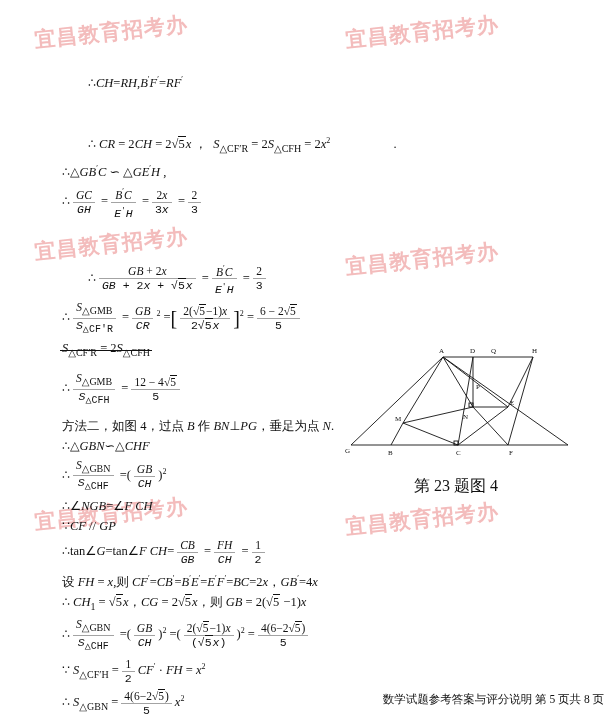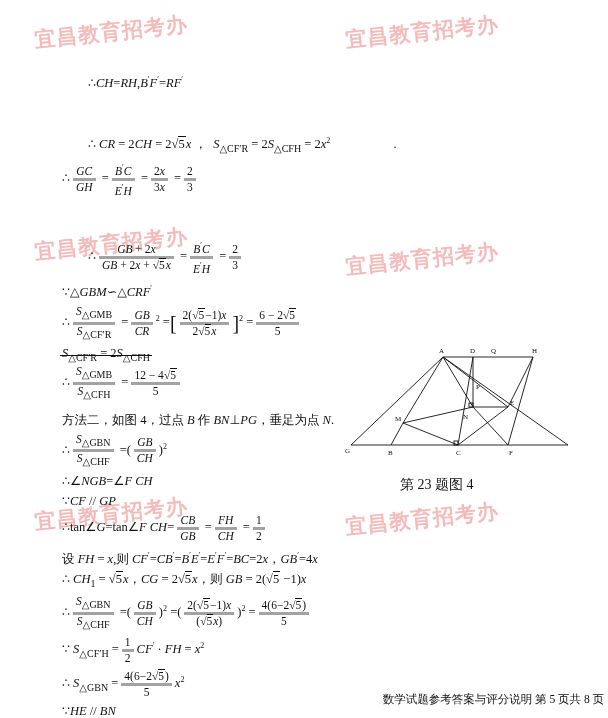--- a/index.html
+++ b/index.html
@@ -57,22 +57,22 @@
   .ln.indent { padding-left: 26px; margin-top: 42px; }
   .ital { font-style: italic; }
   .frac {
     display: inline-block;
     vertical-align: middle;
     text-align: center;
     font-size: 11.5px;
     line-height: 13px;
     margin: 0 3px;
   }
-  .frac .num { display: block; border-bottom: 3px solid #a3a3a3; padding: 0 3px; }
-  .frac .den { display: block; padding: 0 3px; }
+  .frac .num { display: block; border-bottom: 1px solid #a3a3a3; padding: 0 3px; }
+  .frac .den { display: block; padding: 0 3px; font-family: Liberation Mono, monospace; }
   sup { font-size: 8px; vertical-align: super; }
   sub { font-size: 10px; vertical-align: sub; }
   .sqrt { white-space: nowrap; }
   .sqrt .rad { border-top: 1px solid #111; padding: 0 1px 0 0; }
   .brk { font-size: 20px; vertical-align: middle; line-height: 1; }
 
   
   .crossed {
     position: relative;
     display: inline-block;
@@ -89,23 +89,23 @@
   
   .figure {
     position: absolute;
     left: 343px;
     top: 345px;
     width: 240px;
     height: 125px;
   }
   .figcap {
     position: absolute;
-    left: 400px;
+    left: 414px;
     top: 476px;
-    font-size: 14px;
+    font-size: 16px;
     color: #111;
   }
 
   
   .footer {
     position: absolute;
     left: 0;
     right: 4px;
     top: 692px;
     text-align: right;
@@ -131,60 +131,63 @@
       ∴<span class="ital">CH</span>=<span class="ital">RH</span>,<span class="ital">B</span><sup>′</sup><span class="ital">F</span><sup>′</sup>=<span class="ital">RF</span><sup>′</sup>
     </div>
 
     <div class="ln indent">
       ∴ <span class="ital">CR</span> = 2<span class="ital">CH</span> = 2<span class="sqrt">√<span class="rad">5</span></span><span class="ital">x</span> ，
       &nbsp;<span class="ital">S</span><sub>△CF′R</sub> = 2<span class="ital">S</span><sub>△CFH</sub> = 2<span class="ital">x</span><sup>2</sup>
       <span style="display:inline-block;width:60px"></span>.
     </div>
 
 
+    <div class="ln">
+      ∴△<span class="ital">GB</span><sup>′</sup><span class="ital">C</span> ∽ △<span class="ital">GE</span><sup>′</sup><span class="ital">H</span> ,
+    </div>
 
     <div class="ln">
       ∴<span class="frac"><span class="num"><span class="ital">GC</span></span><span class="den"><span class="ital">GH</span></span></span>
       =<span class="frac"><span class="num"><span class="ital">B</span><sup>′</sup><span class="ital">C</span></span><span class="den"><span class="ital">E</span><sup>′</sup><span class="ital">H</span></span></span>
       =<span class="frac"><span class="num">2<span class="ital">x</span></span><span class="den">3<span class="ital">x</span></span></span>
       =<span class="frac"><span class="num">2</span><span class="den">3</span></span>
     </div>
 
     <div class="ln indent">
       ∴<span class="frac"><span class="num"><span class="ital">GB</span> + 2<span class="ital">x</span></span><span class="den"><span class="ital">GB</span> + 2<span class="ital">x</span> + <span class="sqrt">√<span class="rad">5</span></span><span class="ital">x</span></span></span>
       =<span class="frac"><span class="num"><span class="ital">B</span><sup>′</sup><span class="ital">C</span></span><span class="den"><span class="ital">E</span><sup>′</sup><span class="ital">H</span></span></span>
       =<span class="frac"><span class="num">2</span><span class="den">3</span></span>
     </div>
 
 
-    <div class="ln">
-      ∵△<span class="ital">GBM</span>∽△<span class="ital">CRF</span><sup>′</sup>
-    </div>
 
     <div class="ln">
       ∴<span class="frac"><span class="num"><span class="ital">S</span><sub>△GMB</sub></span><span class="den"><span class="ital">S</span><sub>△CF′R</sub></span></span>
       =<span class="frac"><span class="num"><span class="ital">GB</span></span><span class="den"><span class="ital">CR</span></span></span><sup>2</sup>
       =<span class="brk">[</span><span class="frac"><span class="num">2(<span class="sqrt">√<span class="rad">5</span></span>−1)<span class="ital">x</span></span><span class="den">2<span class="sqrt">√<span class="rad">5</span></span><span class="ital">x</span></span></span><span class="brk">]</span><sup>2</sup>
       =<span class="frac"><span class="num">6 − 2<span class="sqrt">√<span class="rad">5</span></span></span><span class="den">5</span></span>
     </div>
 
-    <div class="ln" style="margin-bottom:1px">
+    <div class="ln" style="margin-bottom:13px">
       <span class="crossed"><span class="ital">S</span><sub>△CF′R</sub> = 2<span class="ital">S</span><sub>△CFH</sub></span>
     </div>
 
     <div class="ln" style="margin-bottom:12px">
       ∴<span class="frac"><span class="num"><span class="ital">S</span><sub>△GMB</sub></span><span class="den"><span class="ital">S</span><sub>△CFH</sub></span></span>
       =<span class="frac"><span class="num">12 − 4<span class="sqrt">√<span class="rad">5</span></span></span><span class="den">5</span></span>
     </div>
 
     <div class="ln">
       方法二，如图 4，过点 <span class="ital">B</span> 作 <span class="ital">BN</span>⊥<span class="ital">PG</span>，垂足为点 <span class="ital">N</span>.
     </div>
 
 
+    <div class="ln">
+      ∴△<span class="ital">GBN</span>∽△<span class="ital">CHF</span>
+    </div>
 
     <div class="ln">
       ∴<span class="frac"><span class="num"><span class="ital">S</span><sub>△GBN</sub></span><span class="den"><span class="ital">S</span><sub>△CHF</sub></span></span>
       =(<span class="frac"><span class="num"><span class="ital">GB</span></span><span class="den"><span class="ital">CH</span></span></span>)<sup>2</sup>
     </div>
 
     <div class="ln">
       ∴∠<span class="ital">NGB</span>=∠<span class="ital">F CH</span>
     </div>
 

